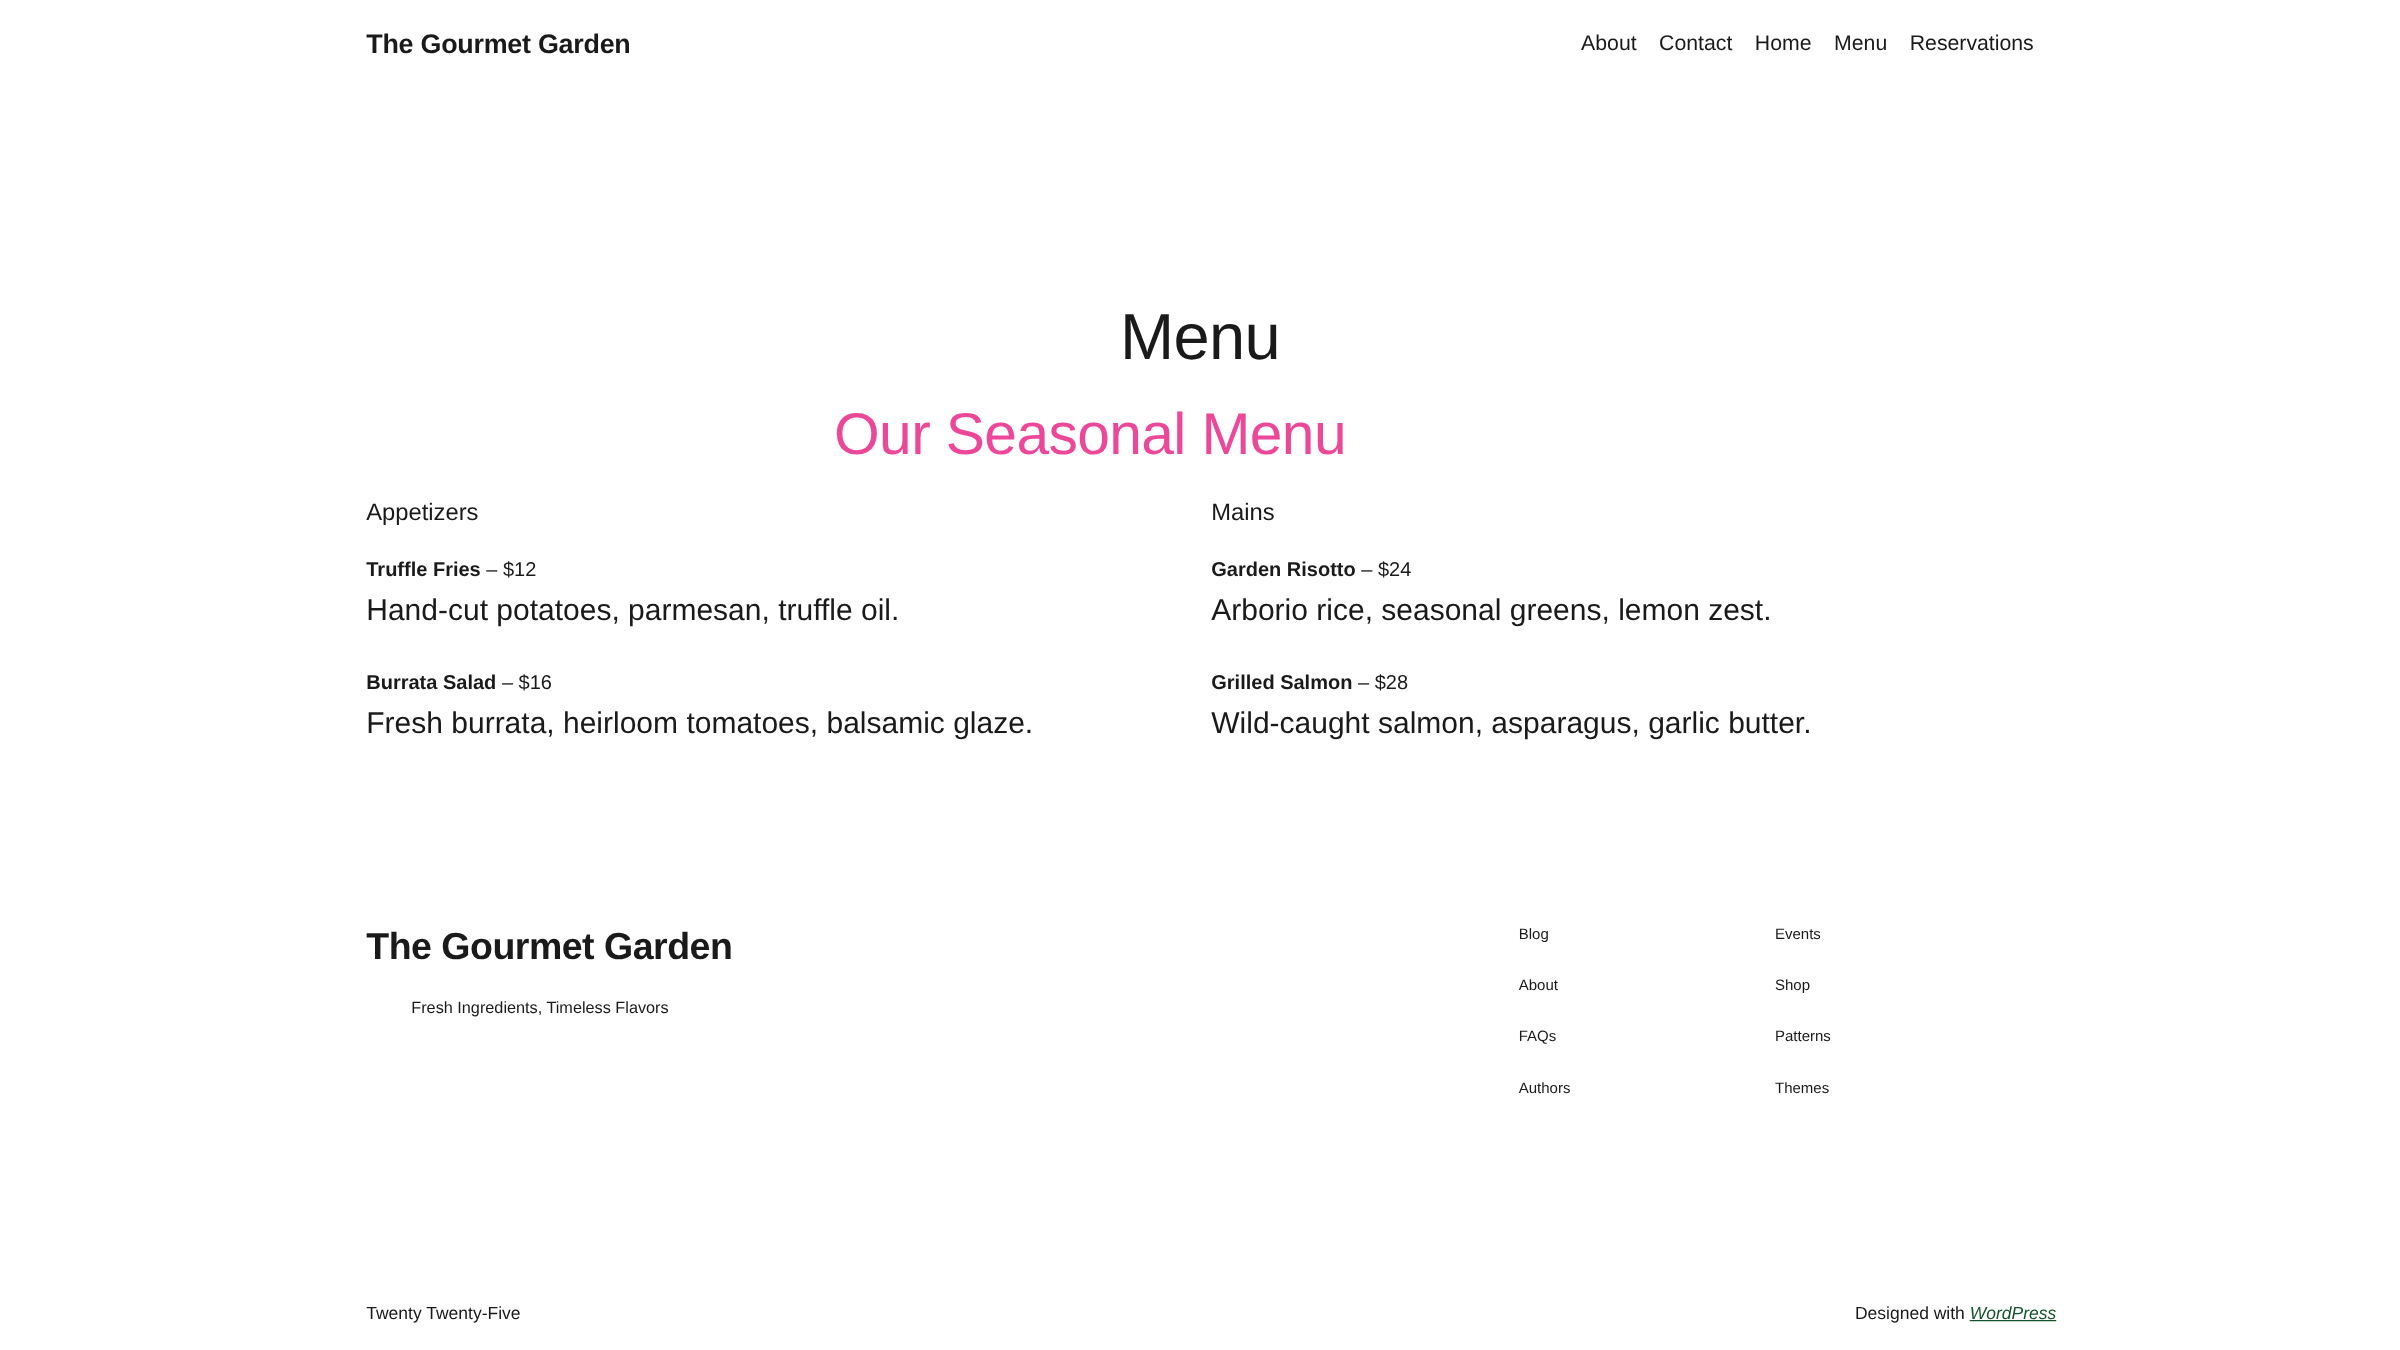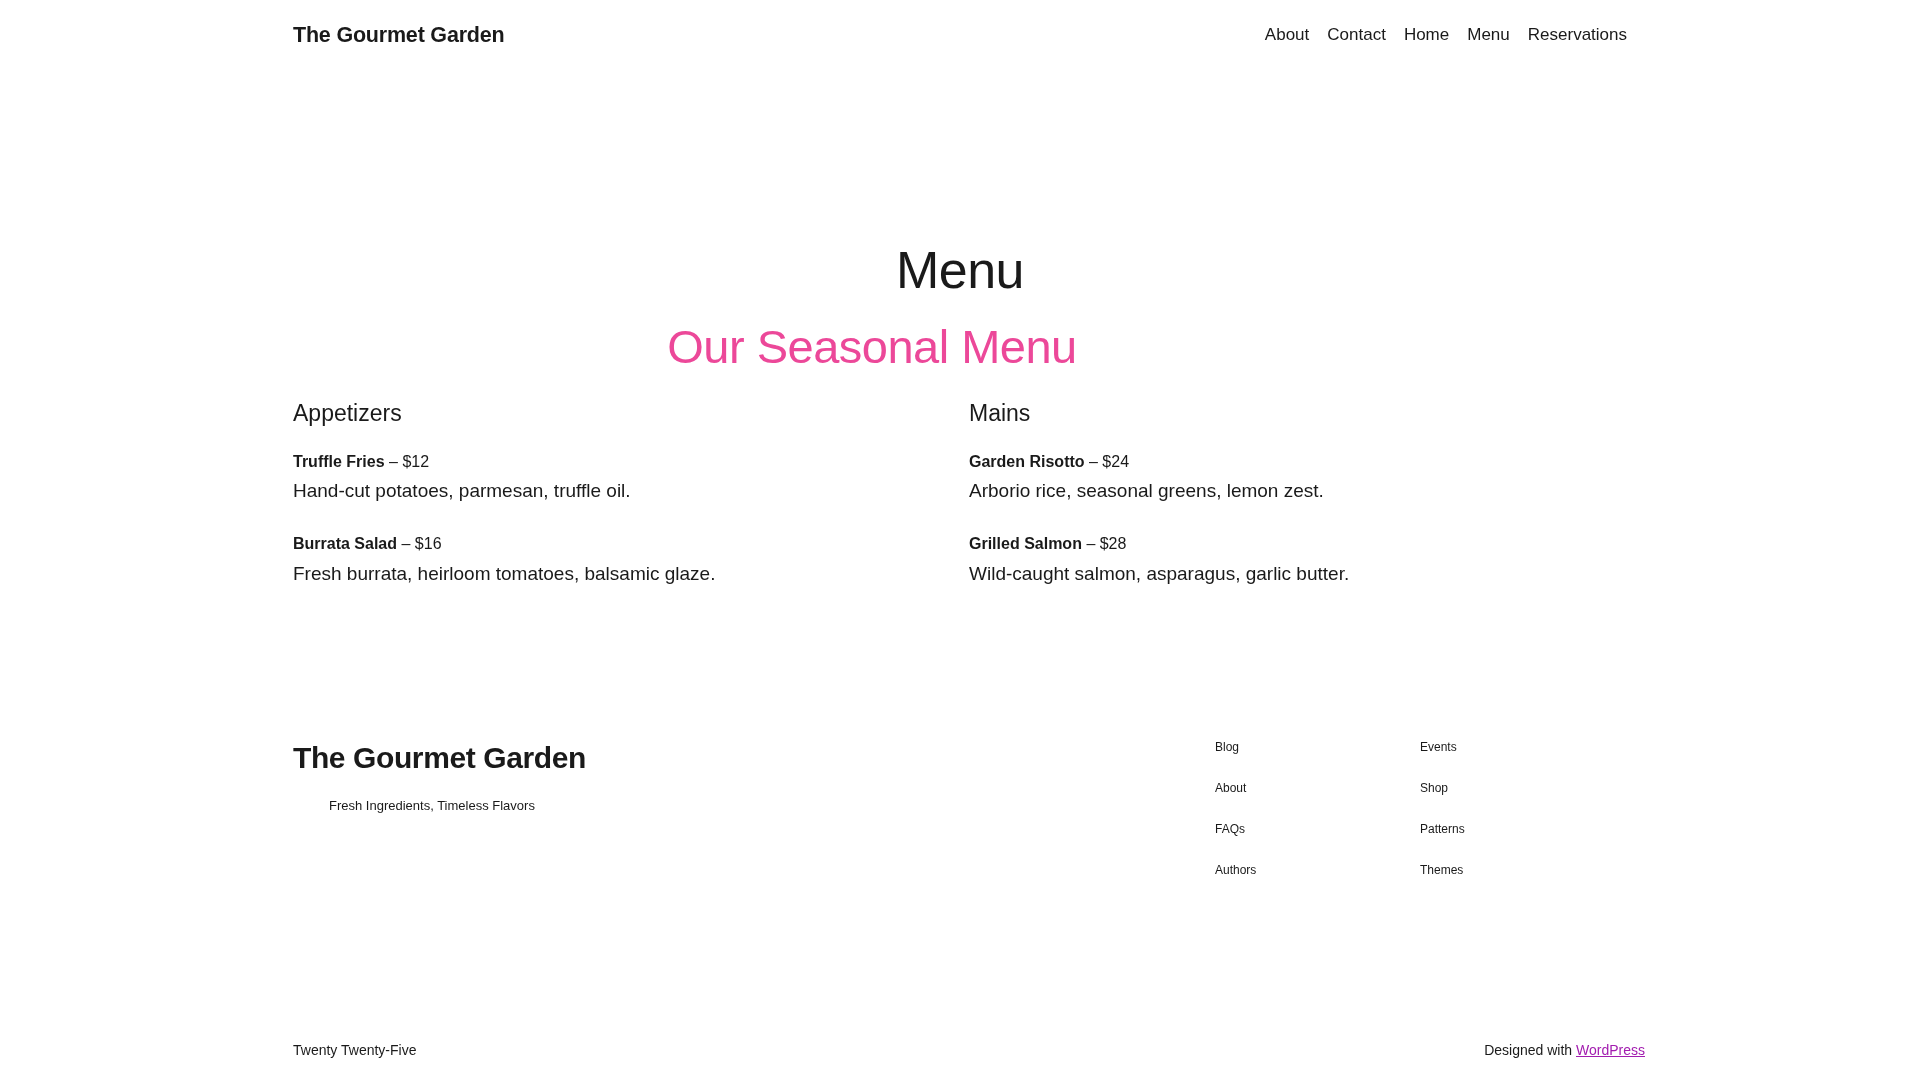--- a/index.html
+++ b/index.html
@@ -85,21 +85,21 @@
     left: 293px;
     width: 1352px;
     display: flex;
     gap: 0;
   }
   .menu-col {
     width: 676px;
     padding-right: 40px;
   }
   .col-heading {
-    font-size: 23px;
+    font-size: 19px;
     font-weight: 400;
     color: #1a1a1a;
     margin: 0 0 22px 0;
     line-height: 1.2;
   }
   .dish {
     margin-bottom: 28px;
   }
   .dish:last-child { margin-bottom: 0; }
   .dish-line {
@@ -107,21 +107,21 @@
     line-height: 1.45;
     color: #1a1a1a;
   }
   .dish-name {
     font-weight: 700;
   }
   .dish-price {
     font-weight: 400;
   }
   .dish-desc {
-    font-size: 19px;
+    font-size: 24px;
     line-height: 1.45;
     color: #1a1a1a;
     margin-top: 4px;
   }
 
   
   .site-footer {
     position: absolute;
     top: 740px;
     left: 293px;
@@ -165,22 +165,23 @@
     top: 1042px;
     left: 293px;
     width: 1352px;
     display: flex;
     justify-content: space-between;
     align-items: center;
     font-size: 14px;
     color: #1a1a1a;
   }
   .footer-bottom a {
-    color: #a21caf;
+    color: #14532d;
     text-decoration: underline;
+    font-style: italic;
   }
   .credit-text { white-space: nowrap; }
 </style>
 </head>
 <body>
 
 <div class="page">
 
   <div class="site-header">
     <div class="site-title">The Gourmet Garden</div>

